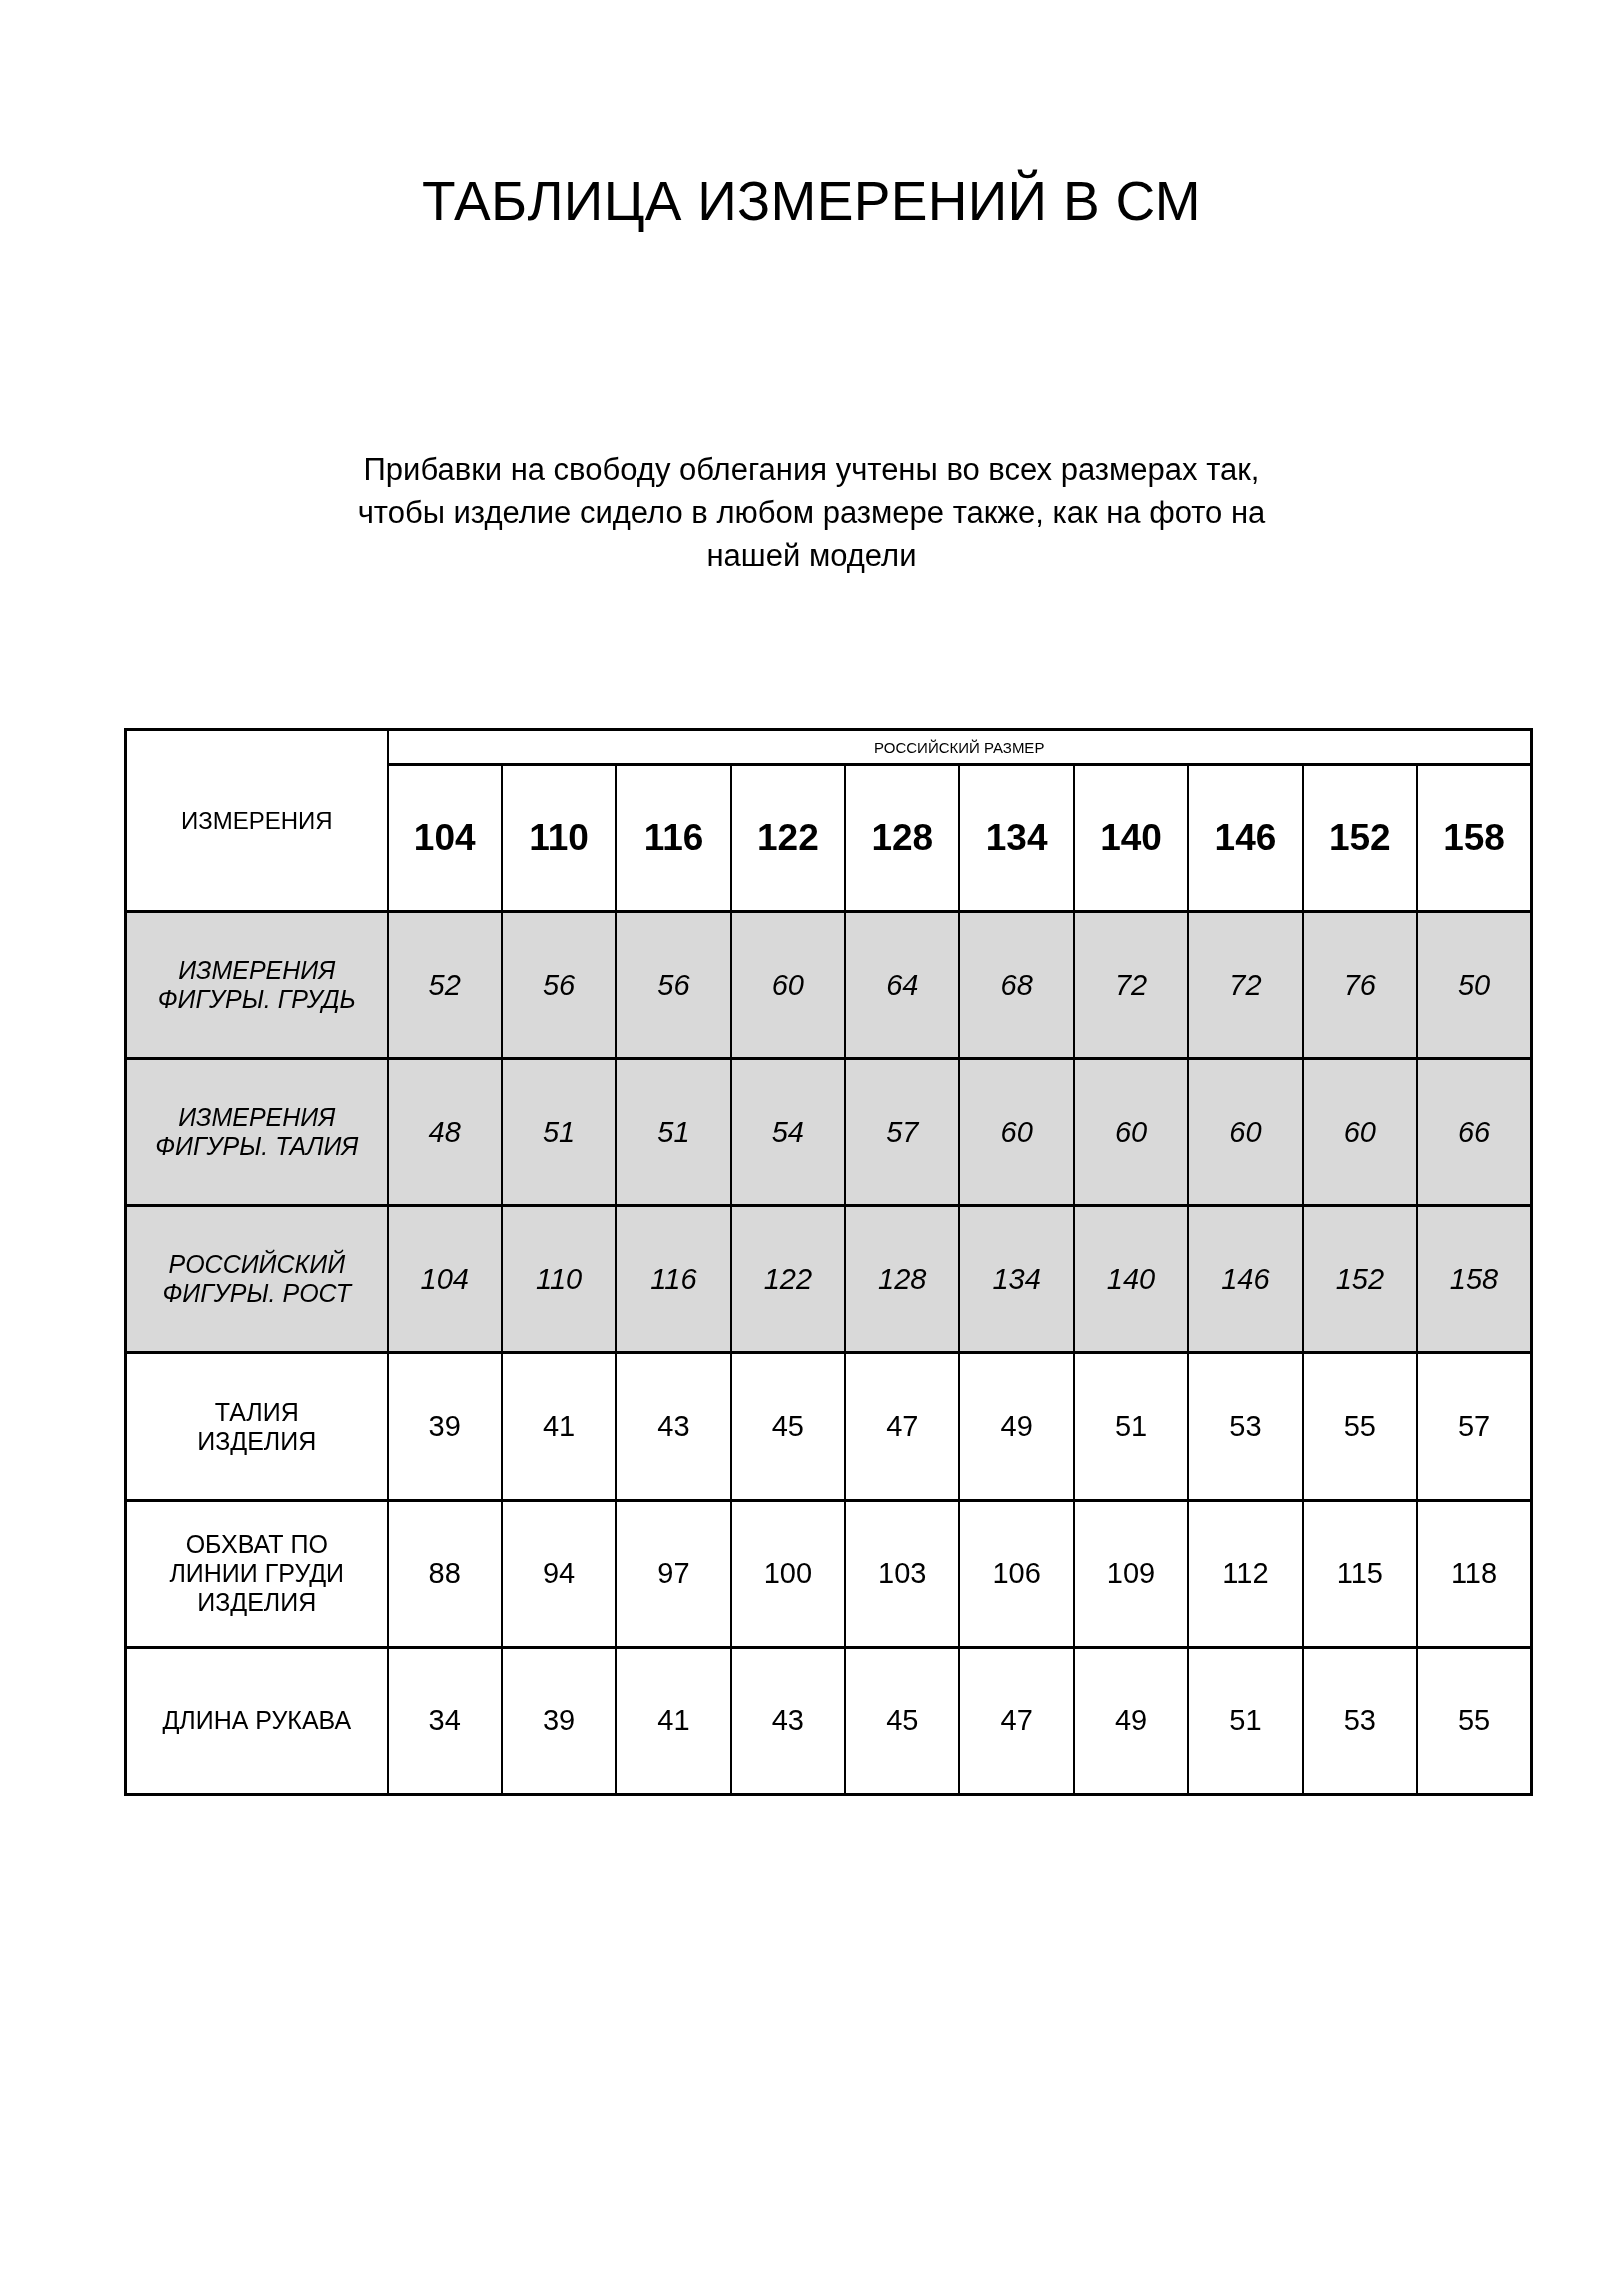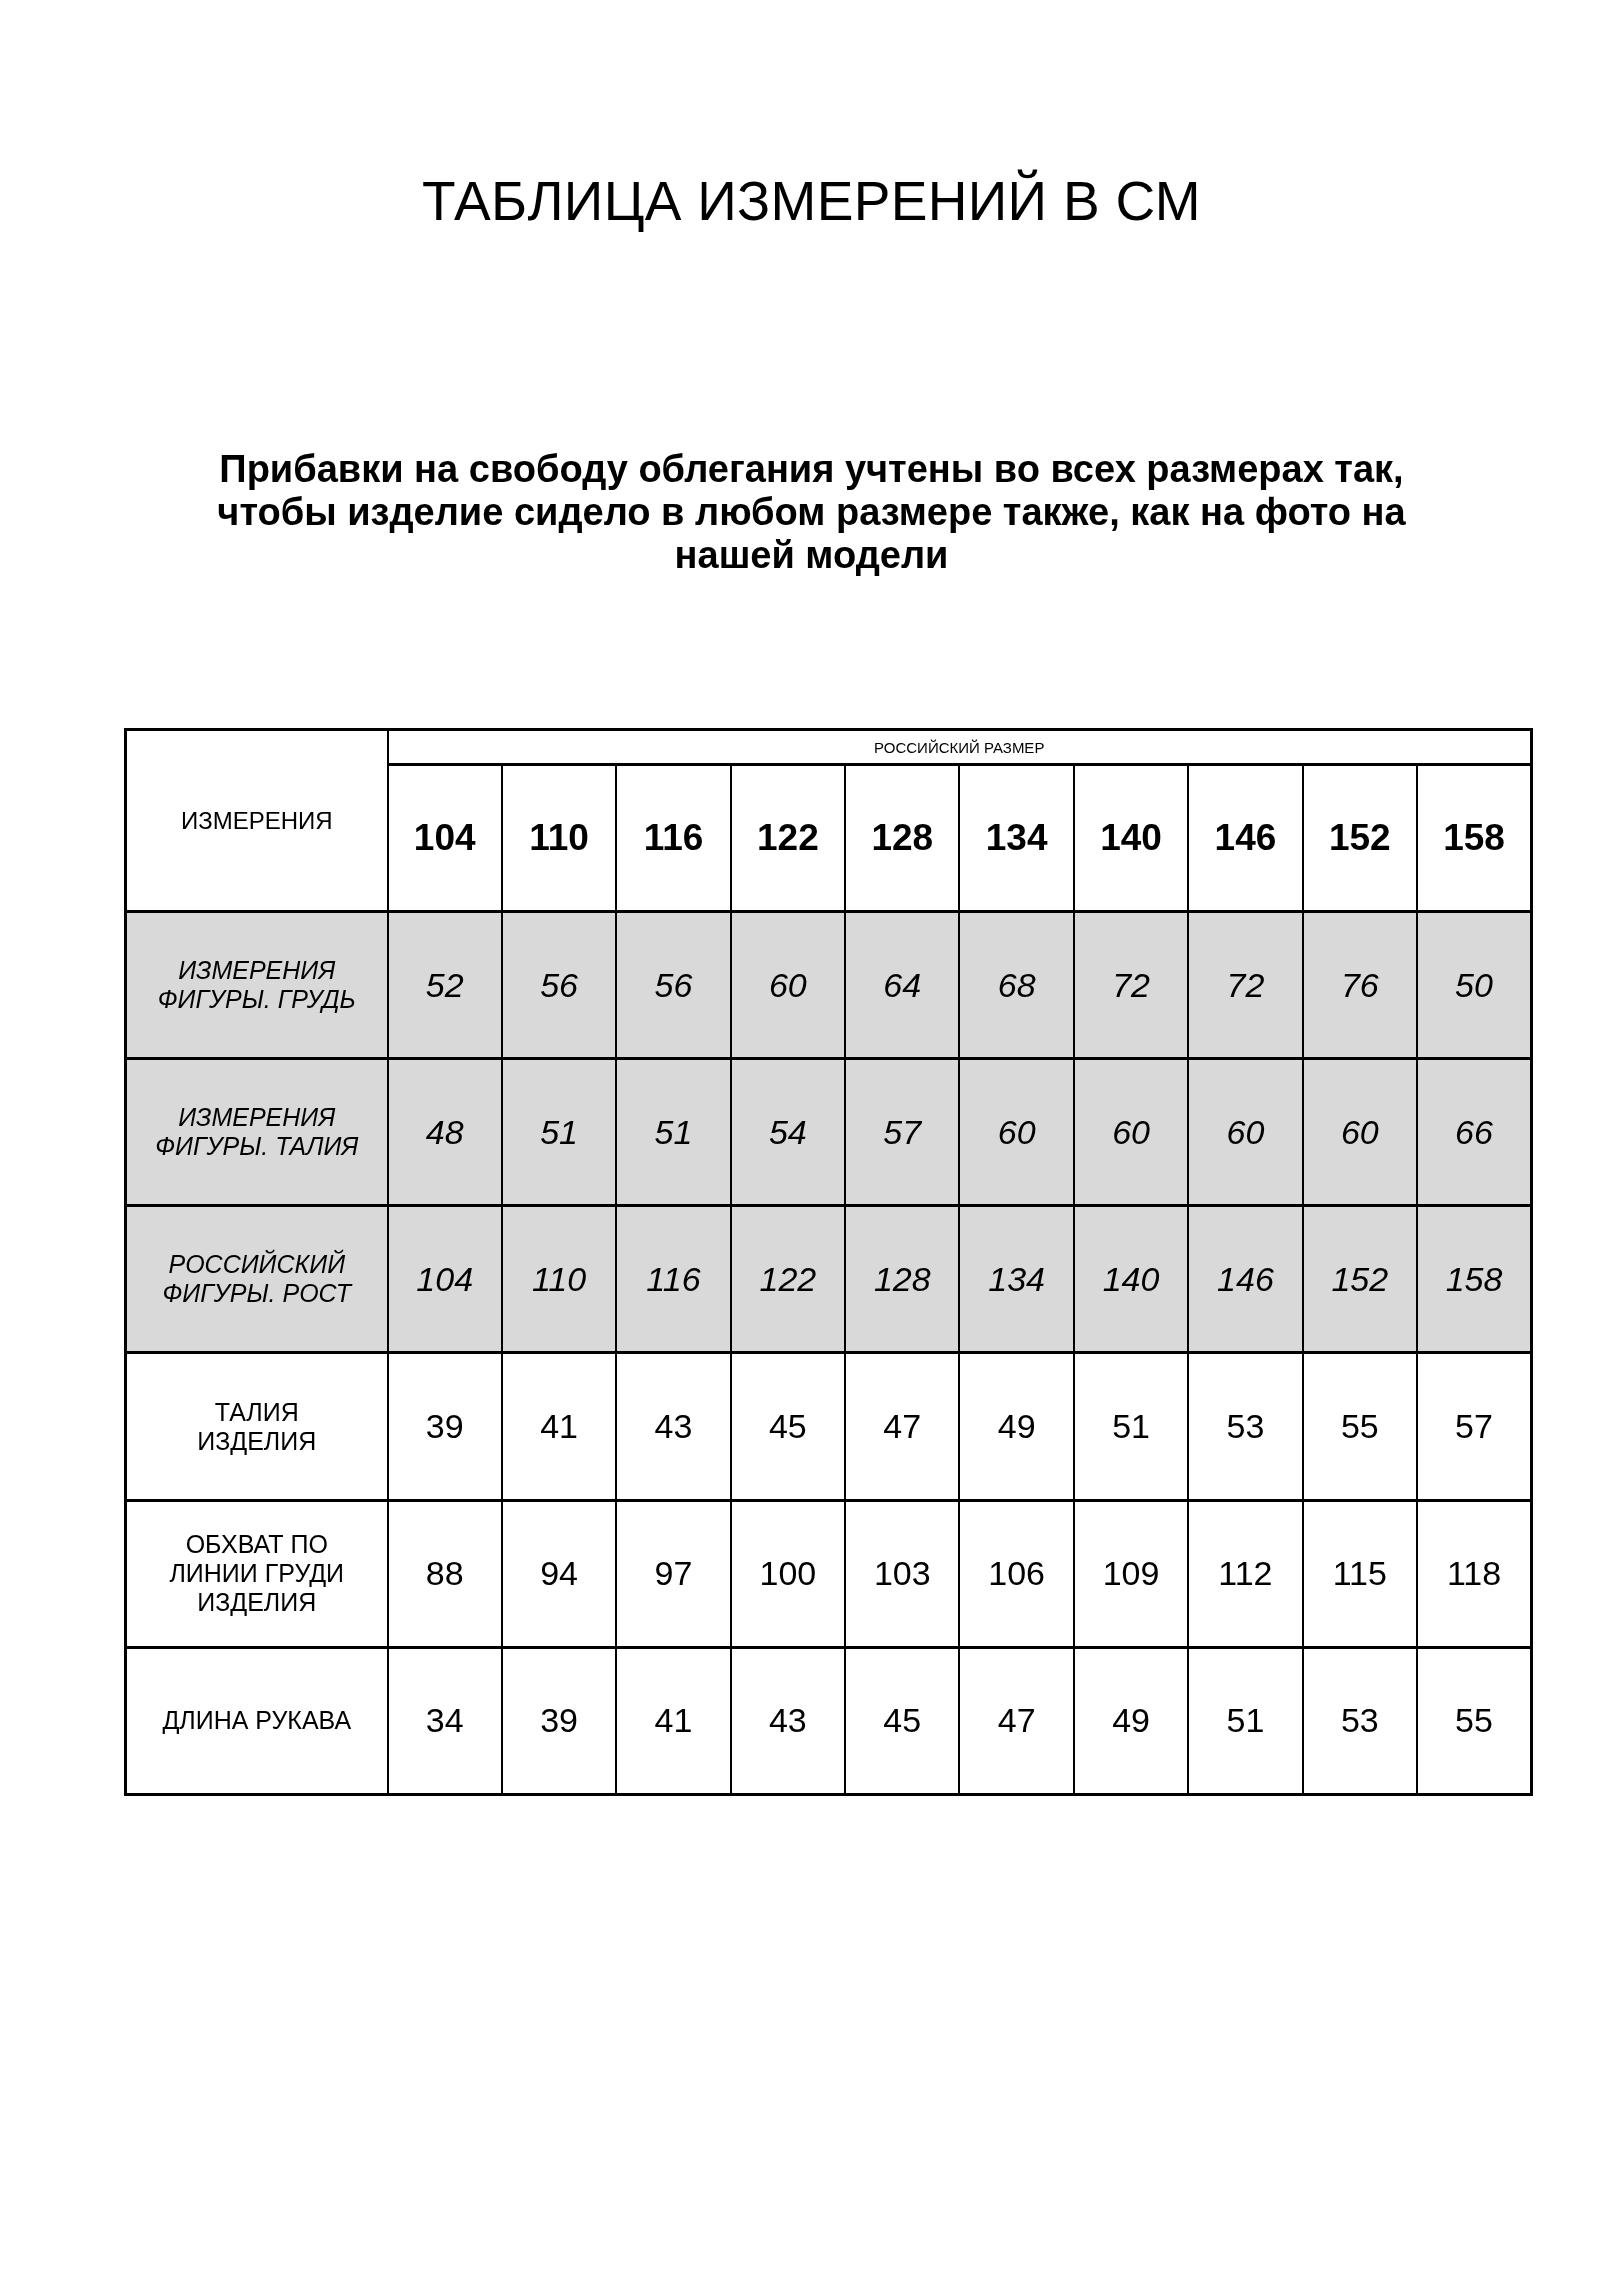--- a/index.html
+++ b/index.html
@@ -40,23 +40,23 @@
     font-size: 34px;
     font-weight: 400;
   }
   .fit-note {
     position: absolute;
     top: 448px;
     left: 50%;
     transform: translateX(-50%);
     width: 1374px;
     text-align: center;
-    font-size: 38px;
+    font-size: 31px;
     line-height: 43px;
-    font-weight: 700;
+    font-weight: 400;
   }
   table.size-table {
     position: absolute;
     left: 124px;
     top: 728px;
     width: 1409px;
     height: 1068px;
     border-collapse: collapse;
     table-layout: fixed;
     border: 3.3px solid #000;
@@ -71,21 +71,21 @@
     padding: 0;
     font-weight: 400;
   }
   tr.band-a { height: 35px; }
   tr.band-b { height: 147px; }
   tbody tr { height: 147px; }
   th.corner { font-size: 24px; font-weight: 400; background: #ffffff; }
   th.group  { font-size: 15px; font-weight: 400; background: #ffffff; }
   th.size-cell { font-size: 37px; font-weight: 700; background: #ffffff; }
   th.row-label { font-size: 25px; padding: 0 27.5px; }
-  td.value-cell { font-size: 34px; }
+  td.value-cell { font-size: 29px; }
   tr.highlight th.row-label, tr.highlight td.value-cell {
     font-style: italic;
   }
 </style>
 </head>
 <body>
 
 <div class="page">
 
   <h1 class="title">ТАБЛИЦА ИЗМЕРЕНИЙ В СМ</h1>

